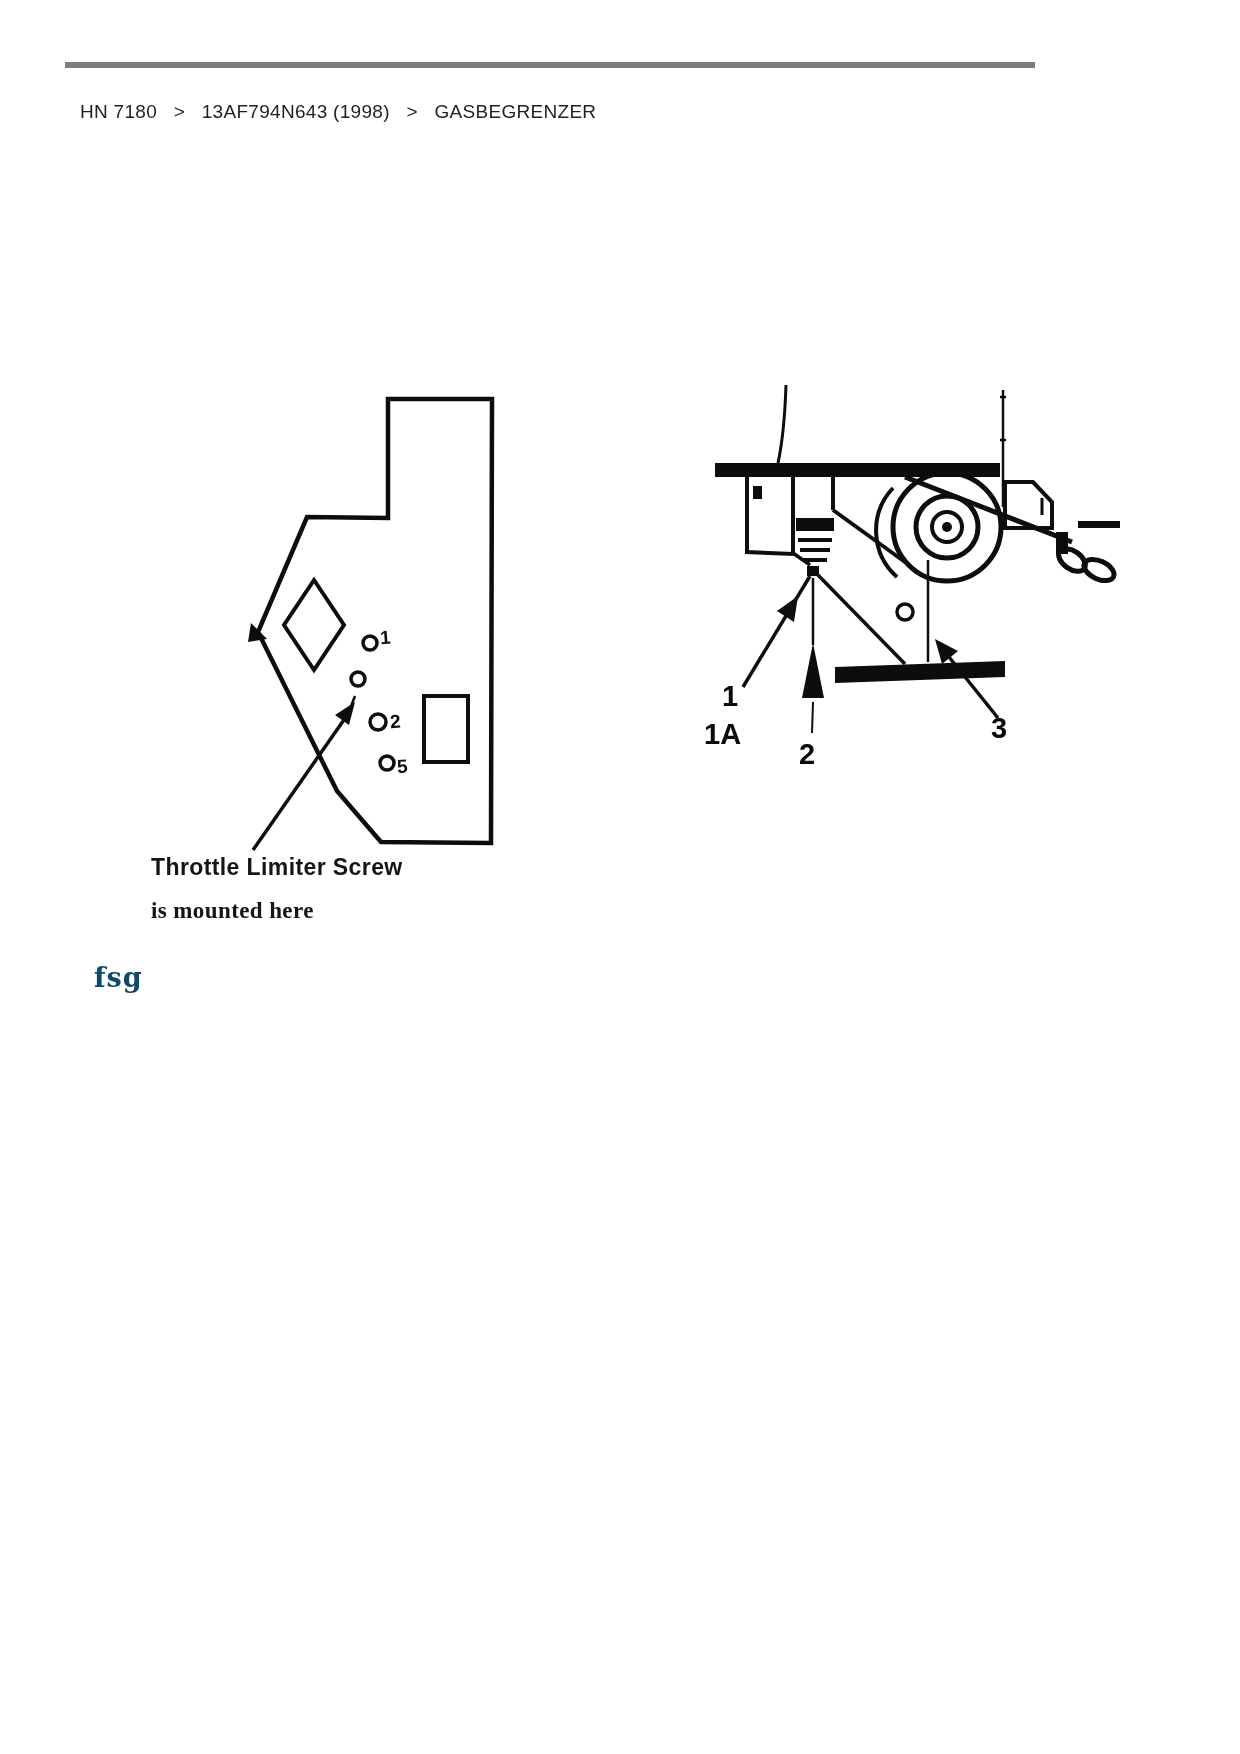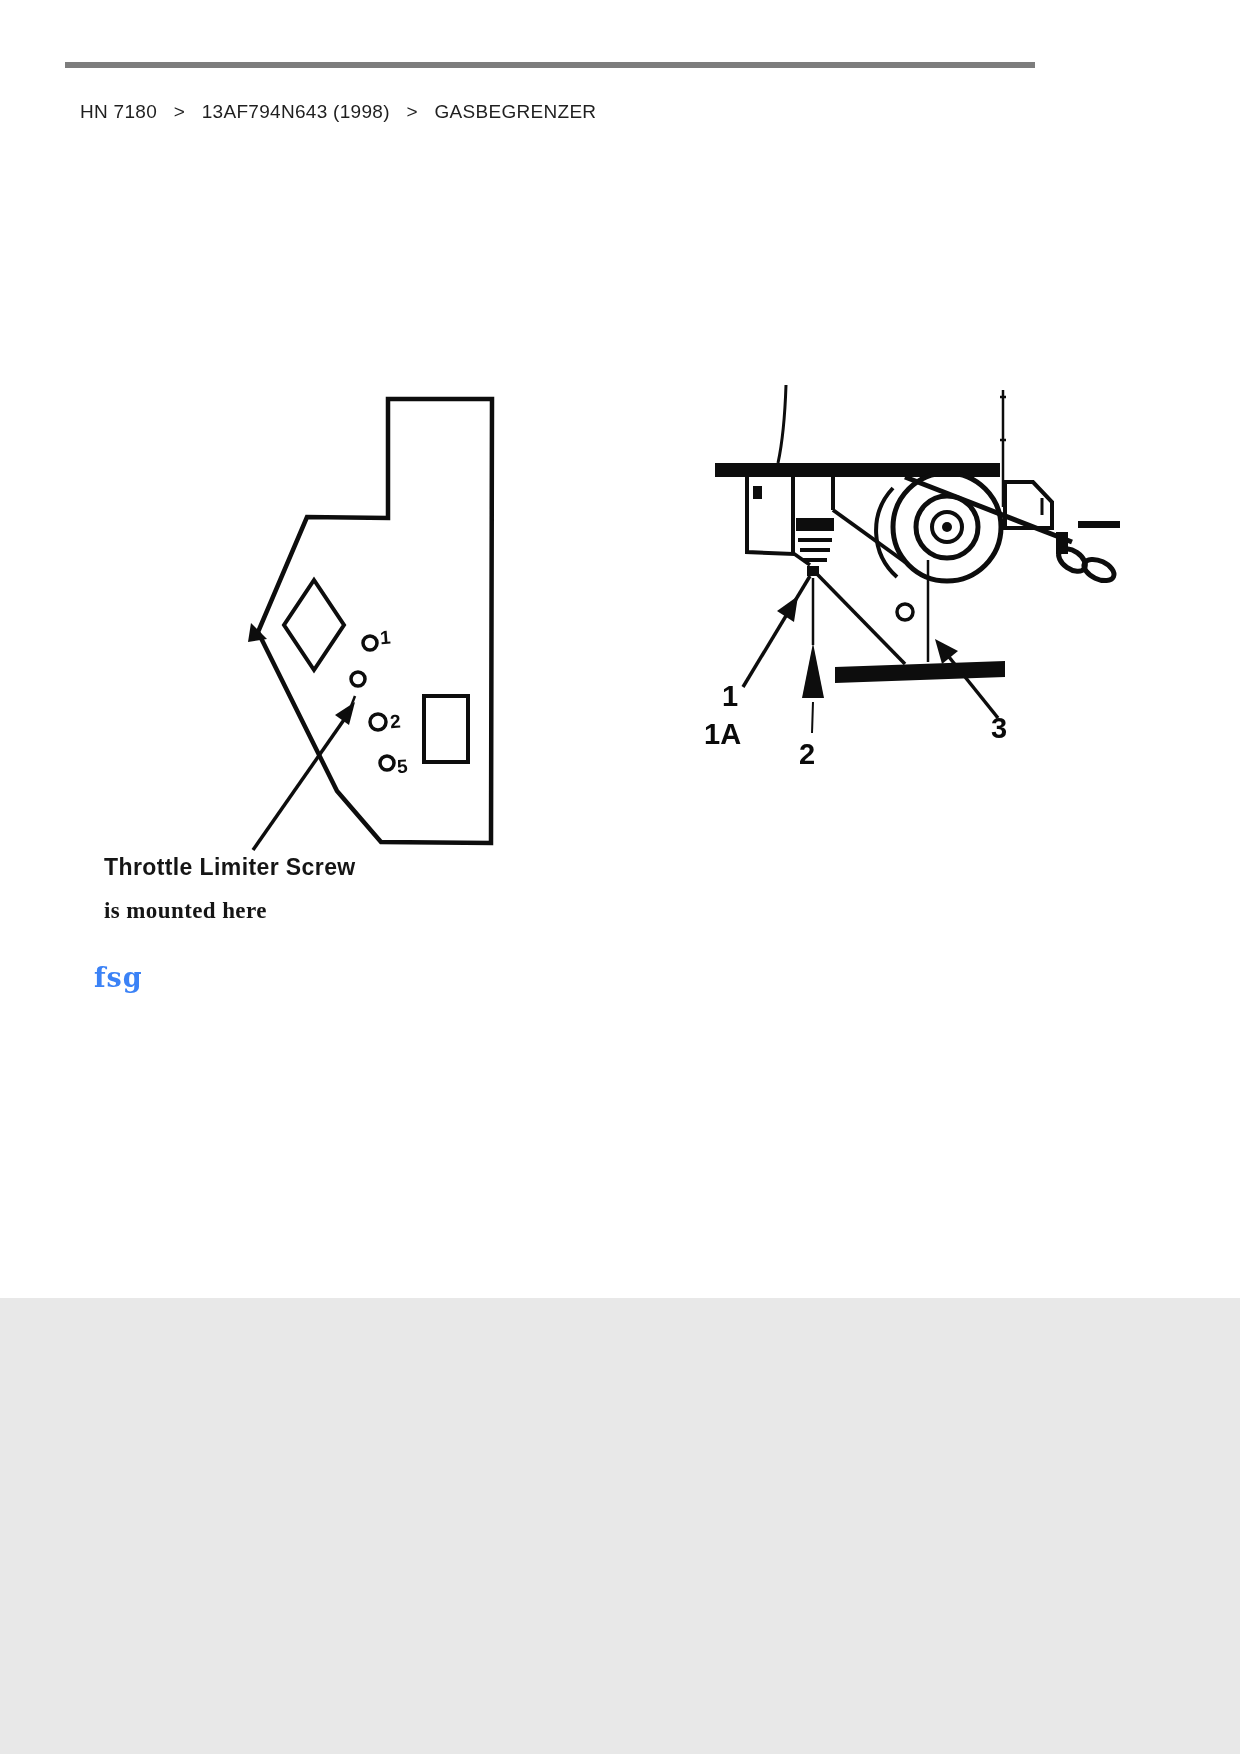--- a/index.html
+++ b/index.html
@@ -1,42 +1,42 @@
 <!DOCTYPE html>
 <html><head>
 <meta charset="utf-8">
 <style>
   html,body{margin:0;padding:0;background:#e8e8e8;}
   .page{
-    position:relative;width:1240px;height:1298px;background:#ffffff;
+    position:relative;width:1240px;height:1754px;background:#ffffff;
     font-family:"Liberation Sans",sans-serif;overflow:hidden;margin:0 auto;
   }
   .top-rule{position:absolute;left:65px;top:62px;width:970px;height:6px;background:#7d7d7d;}
   .breadcrumb{
     position:absolute;left:80px;top:101px;font-size:19px;color:#1f1f1f;
     letter-spacing:.3px;white-space:nowrap;
   }
   .breadcrumb .sep{margin:0 11px;color:#1f1f1f;}
   .fig{position:absolute;}
   .fig svg{display:block;}
   .part-label{
     position:absolute;font-weight:700;font-size:29px;color:#0a0a0a;
     font-family:"Liberation Sans",sans-serif;line-height:1;
   }
   .hole-label{
     position:absolute;font-weight:700;font-size:19px;color:#0d0d0d;
     font-family:"Liberation Sans",sans-serif;line-height:1;transform:rotate(-4deg);
   }
   .caption{
     position:absolute;font-weight:700;font-size:23px;color:#151515;
-    font-family:"Liberation Sans",sans-serif;letter-spacing:.4px;line-height:1;
+    font-family:"Liberation Sans",sans-serif;letter-spacing:.4px;line-height:1;margin-left:47px;
   }
   .fsg{
     position:absolute;font-family:"DejaVu Serif","Liberation Serif",serif;
-    font-weight:700;font-size:27px;color:#3b82f6;line-height:1;letter-spacing:1px;
+    font-weight:700;font-size:27px;color:#0c4a6e;line-height:1;letter-spacing:1px;
   }
 </style>
 </head>
 <body>
 
 <div class="page">
 
   <div class="top-rule"></div>
 
   <div class="breadcrumb">

